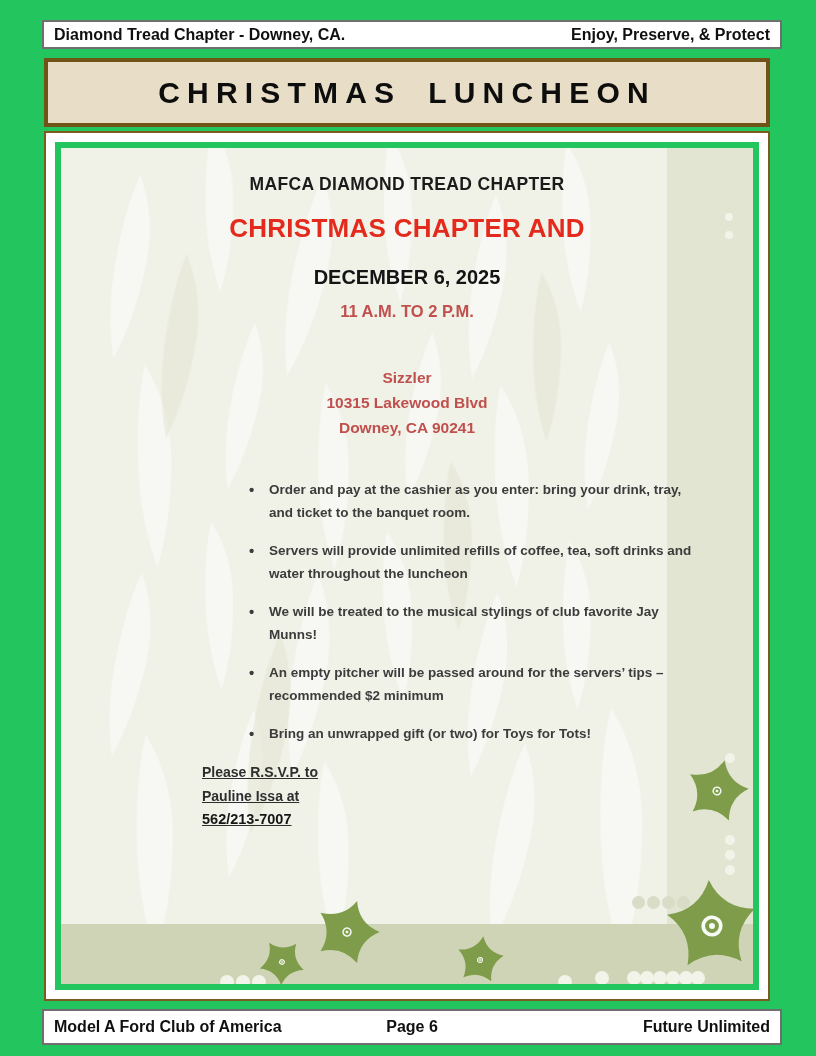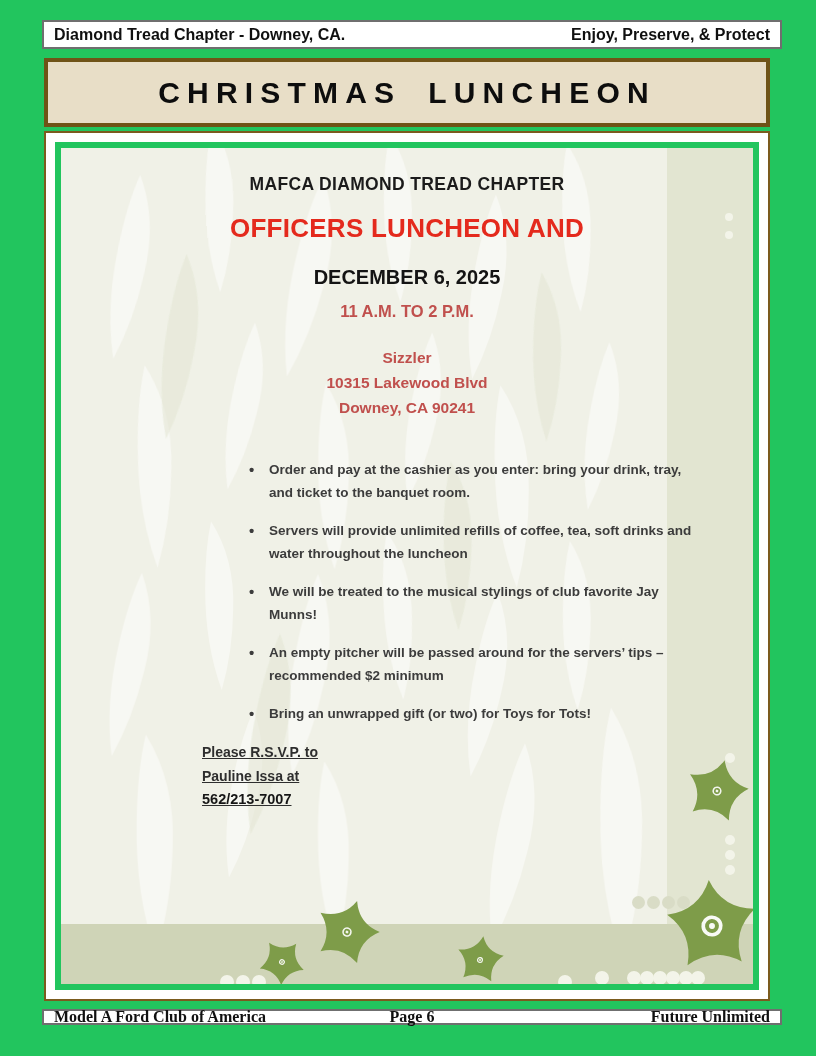--- a/index.html
+++ b/index.html
@@ -4,21 +4,21 @@
 <style>
   * { margin:0; padding:0; box-sizing:border-box; }
   body { width:816px; height:1056px; background:#ffffff; font-family:"Liberation Sans", sans-serif; }
   .page { position:relative; width:816px; height:1056px; background:#22c55e; overflow:hidden; }
 
   
   .bar-box { position:absolute; left:42px; width:740px; height:29px; border:2px solid #6f6f6f;
              background:#fff; display:flex; align-items:center; justify-content:space-between;
              padding:0 10px; font-size:16px; font-weight:700; color:#101010; }
   .hdr { top:20px; }
-  .ftr { top:1009px; height:16px;font-family:Liberation Serif, serif; }
+  .ftr { top:1009px; height:36px; }
   .ftr span { flex:1; }
   .ftr .c { text-align:center; }
   .ftr .r { text-align:right; }
 
   
   .banner { position:absolute; left:44px; top:58px; width:726px; height:69px;
             background:#e8dec7; border:4px solid #6f5317;
             display:flex; align-items:center; justify-content:center; }
   .banner h1 { font-size:30px; font-weight:700; letter-spacing:0.24em; word-spacing:0.38em;
                color:#0d0d0d; white-space:nowrap; }
@@ -39,21 +39,21 @@
   .flower { position:absolute; z-index:4; }
   .flower svg { display:block; width:100%; height:100%; }
 
   
   .flyer-text { position:absolute; inset:0; z-index:5; text-align:center; }
   .org   { margin-top:26px; font-size:17.5px; font-weight:700; color:#1b1b1b; letter-spacing:0.02em; }
   .title { font-size:26px; font-weight:700; color:#e42a1d; line-height:47px; letter-spacing:0.01em; }
   .title.first { margin-top:10px; }
   .date  { margin-top:14px; font-size:20px; font-weight:700; color:#141414; }
   .time  { margin-top:13px; font-size:16.5px; font-weight:700; color:#c0504d; }
-  .venue { margin-top:24px; font-size:15.5px; font-weight:700; color:#c0504d; line-height:25px; }
+  .venue { margin-top:44px; font-size:15.5px; font-weight:700; color:#c0504d; line-height:25px; }
 
   .bullets { margin:38px 0 0 186px; width:452px; text-align:left; list-style:none;
              font-size:13.5px; font-weight:700; color:#3c3c3c; line-height:23px; }
   .bullets li { position:relative; padding-left:22px; margin-bottom:15px; }
   .bullets li::before { content:"\2022"; position:absolute; left:2px; top:0; font-size:15px; color:#3c3c3c; }
 
   .rsvp { margin:16px 0 0 141px; text-align:left; font-size:14px; font-weight:700;
           color:#2e2e2e; line-height:23.5px;text-decoration:underline; }
   .rsvp .phone { font-size:14.5px; color:#161616; }
 </style>
@@ -167,21 +167,21 @@
       <div class="flower" style="left:394px;top:787px;width:50px;height:50px;transform:rotate(8deg);">
         <svg viewBox="-52 -52 104 104">
             <path d="M0,-50 Q12.9,-17.8 47.6,-15.5 Q20.9,6.8 29.4,40.5 Q0,22 -29.4,40.5 Q-20.9,6.8 -47.6,-15.5 Q-12.9,-17.8 0,-50 Z" fill="#7e9c49"></path>
             <circle r="5" fill="none" stroke="#fff" stroke-width="2.5" opacity="0.9"></circle>
             <circle r="2" fill="#fff" opacity="0.9"></circle>
           </svg>
       </div>
 
       <div class="flyer-text">
         <div class="org">MAFCA DIAMOND TREAD CHAPTER</div>
-        <div class="title first">OFFICERS LUNCHEON AND</div>
+        <div class="title first">CHRISTMAS CHAPTER AND</div>
         <div class="date">DECEMBER 6, 2025</div>
         <div class="time">11 A.M. TO 2 P.M.</div>
         <div class="venue">
           <div>Sizzler</div>
           <div>10315 Lakewood Blvd</div>
           <div>Downey, CA 90241</div>
         </div>
         <ul class="bullets">
           <li><span>Order and pay at the cashier as you enter: bring your drink, tray, and ticket to the banquet room.</span></li>
           <li><span>Servers will provide unlimited refills of coffee, tea, soft drinks and water throughout the luncheon</span></li>

